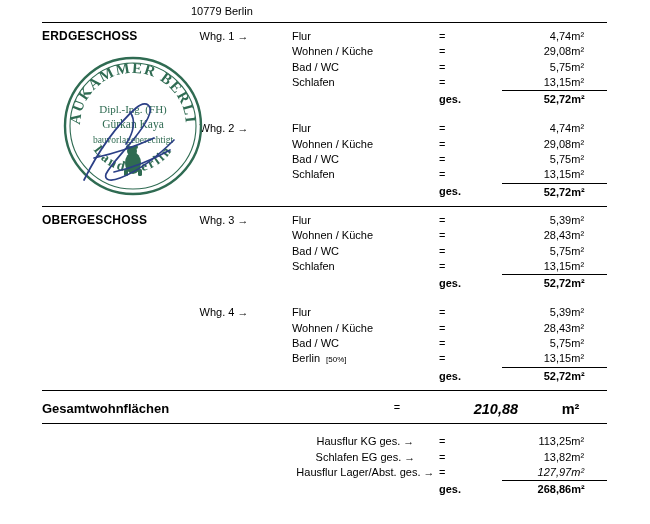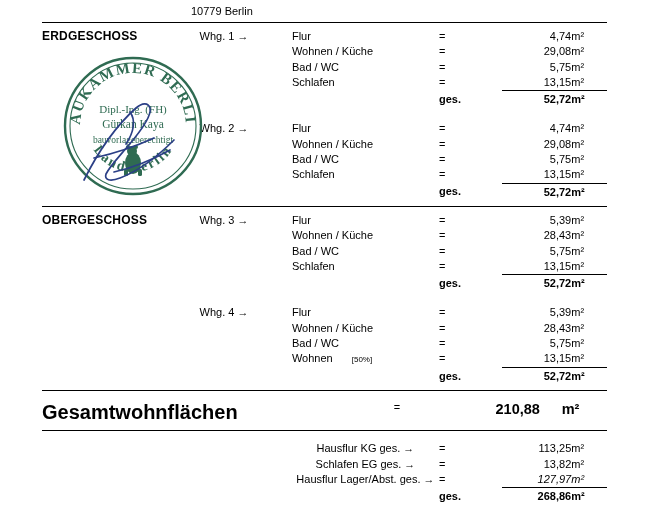--- a/index.html
+++ b/index.html
@@ -81,42 +81,43 @@
   }
   tr.sum td.c-eq { text-align: left; }
   tr.lastitem td.c-val,
   tr.lastitem td.c-unit2 {
     border-bottom: 1.3px solid #000;
   }
   .gap6 { height: 6px; }
   .gap10 { height: 10px; }
   .small-note {
     font-size: 8px;
-    padding-left: 19px;
+    padding-left: 6px;
   }
   
   table.total {
     border-collapse: collapse;
     width: 100%;
     font-size: 11px;
   }
   table.total td { padding: 0; vertical-align: top; white-space: nowrap;}
   td.t-label {
-    font-size: 20px;
+    font-size: 13px;
     font-weight: bold;
     padding-left: 14px;
     width: 264px;
   }
   td.t-eq { width: 60px; }
   td.t-val {
-    text-align: center;
+    text-align: left;
     font-size: 14.5px;
     font-weight: bold;
     padding-right: 2px;
     width: 66px;
+    font-style: italic;
   }
   td.t-unit {
     text-align: left;
     font-size: 14.5px;
     font-weight: bold;
     padding-left: 4px;
     width: 34px;
   }
   
   table.halls {
@@ -337,21 +338,21 @@
           <td class="c-unit"></td>
           <td class="c-room">Bad / WC</td>
           <td class="c-eq">=</td>
           <td class="c-val">5,75</td>
           <td class="c-unit2">m²</td>
         </tr>
         <tr class="lastitem">
           <td class="c-section"></td>
           <td class="c-unit"></td>
           <td class="c-room">
-            <span>Wohnen</span><span class="small-note">[50%]</span>
+            <span>Berlin</span><span class="small-note">[50%]</span>
           </td>
           <td class="c-eq">=</td>
           <td class="c-val">13,15</td>
           <td class="c-unit2">m²</td>
         </tr>
         <tr class="sum">
           <td class="c-section"></td>
           <td class="c-unit"></td>
           <td class="c-room"></td>
           <td class="c-eq">ges.</td>

